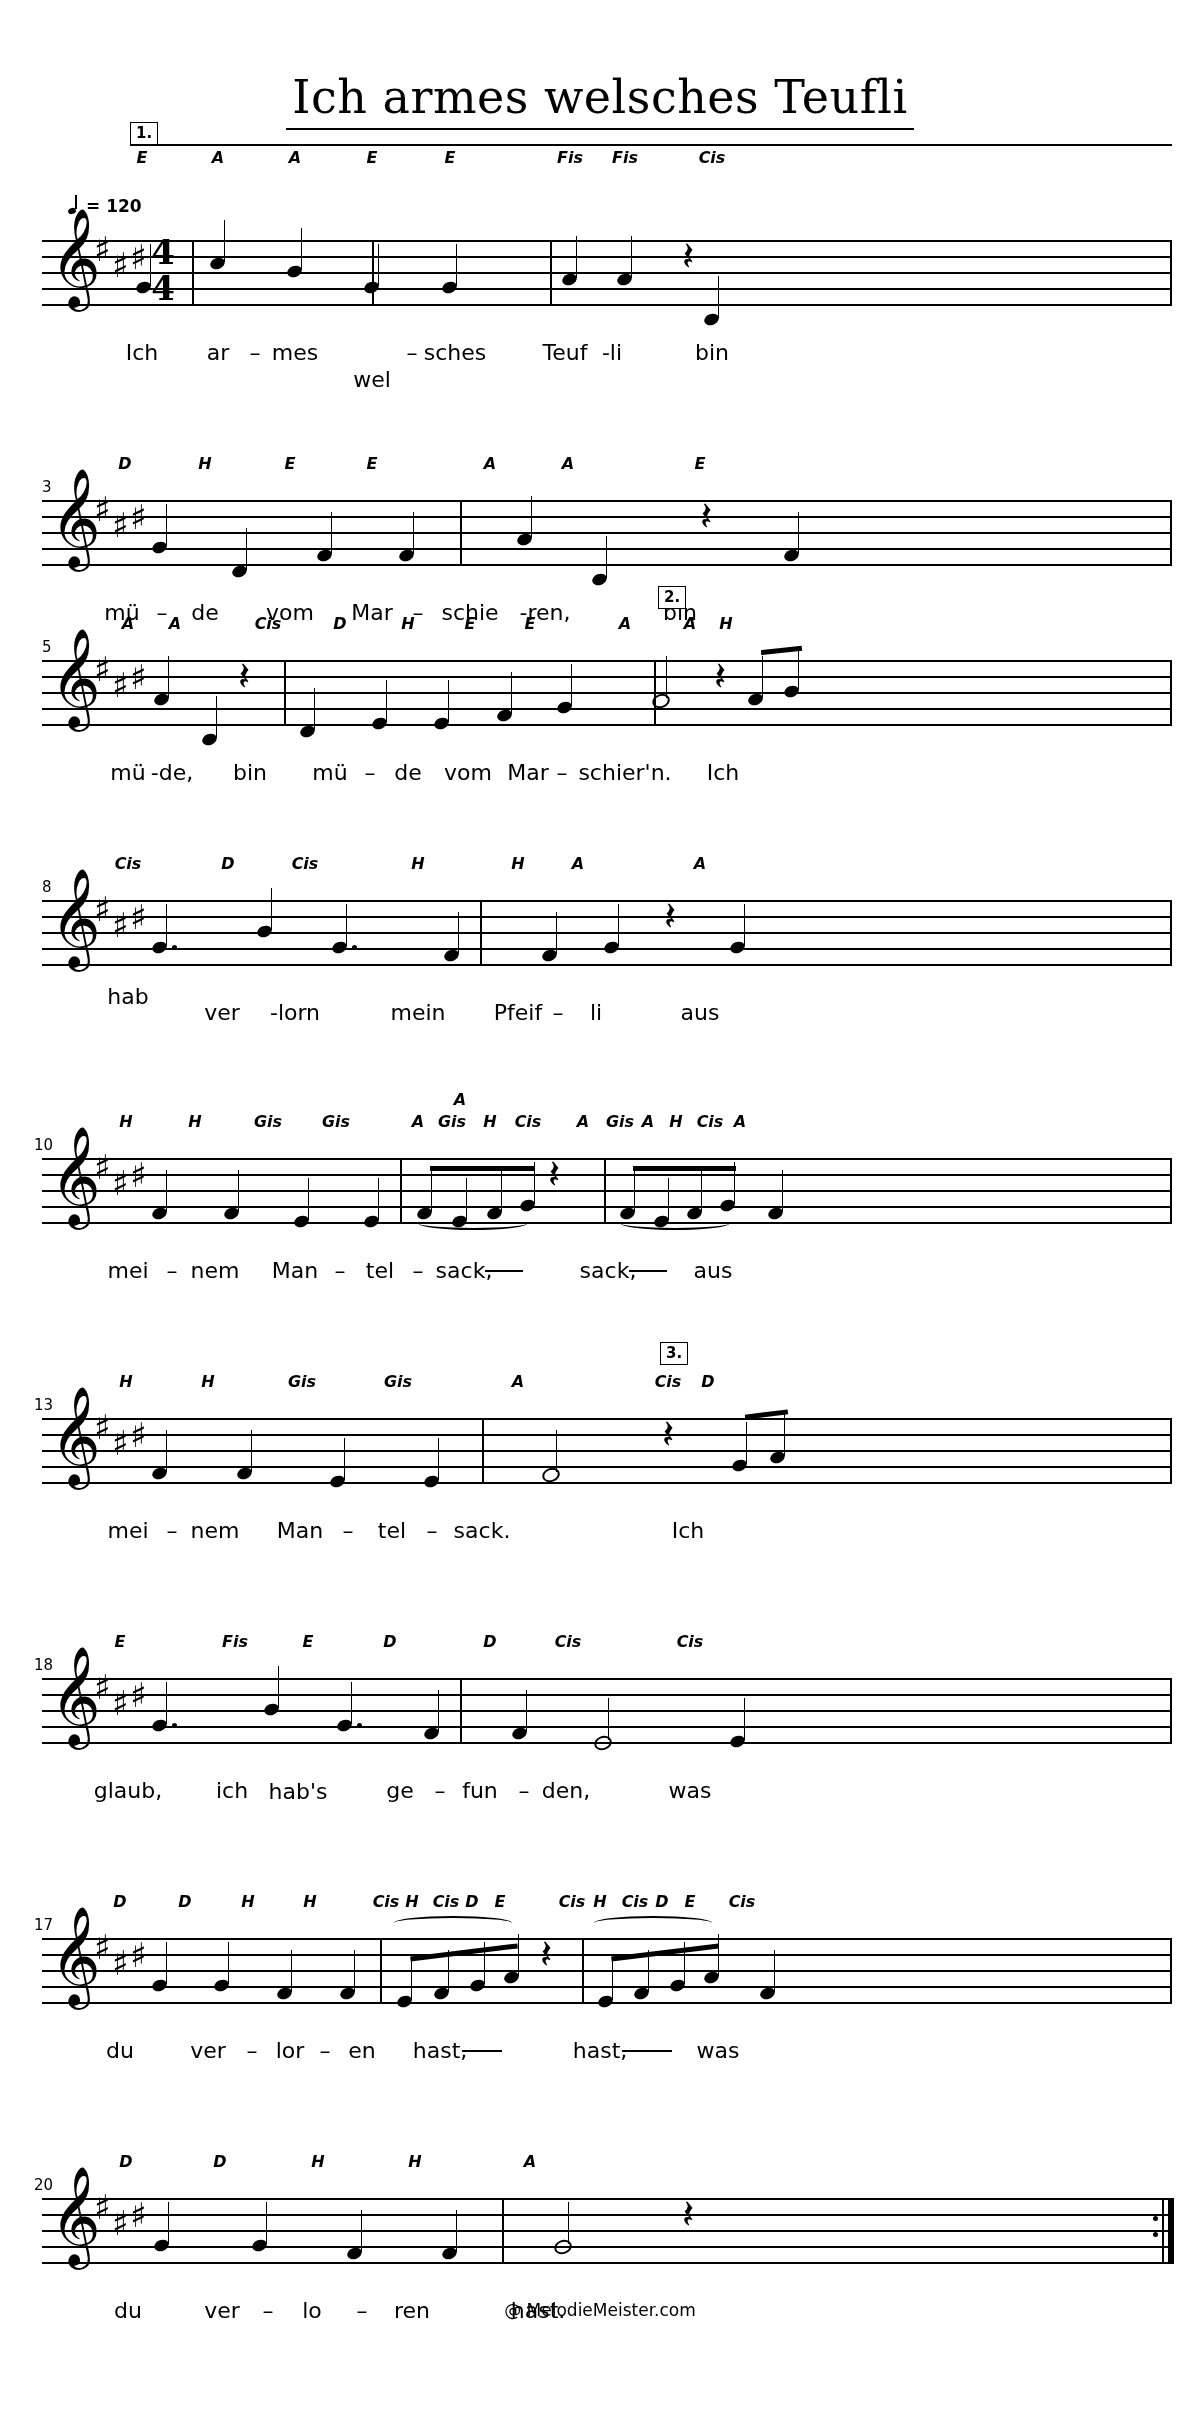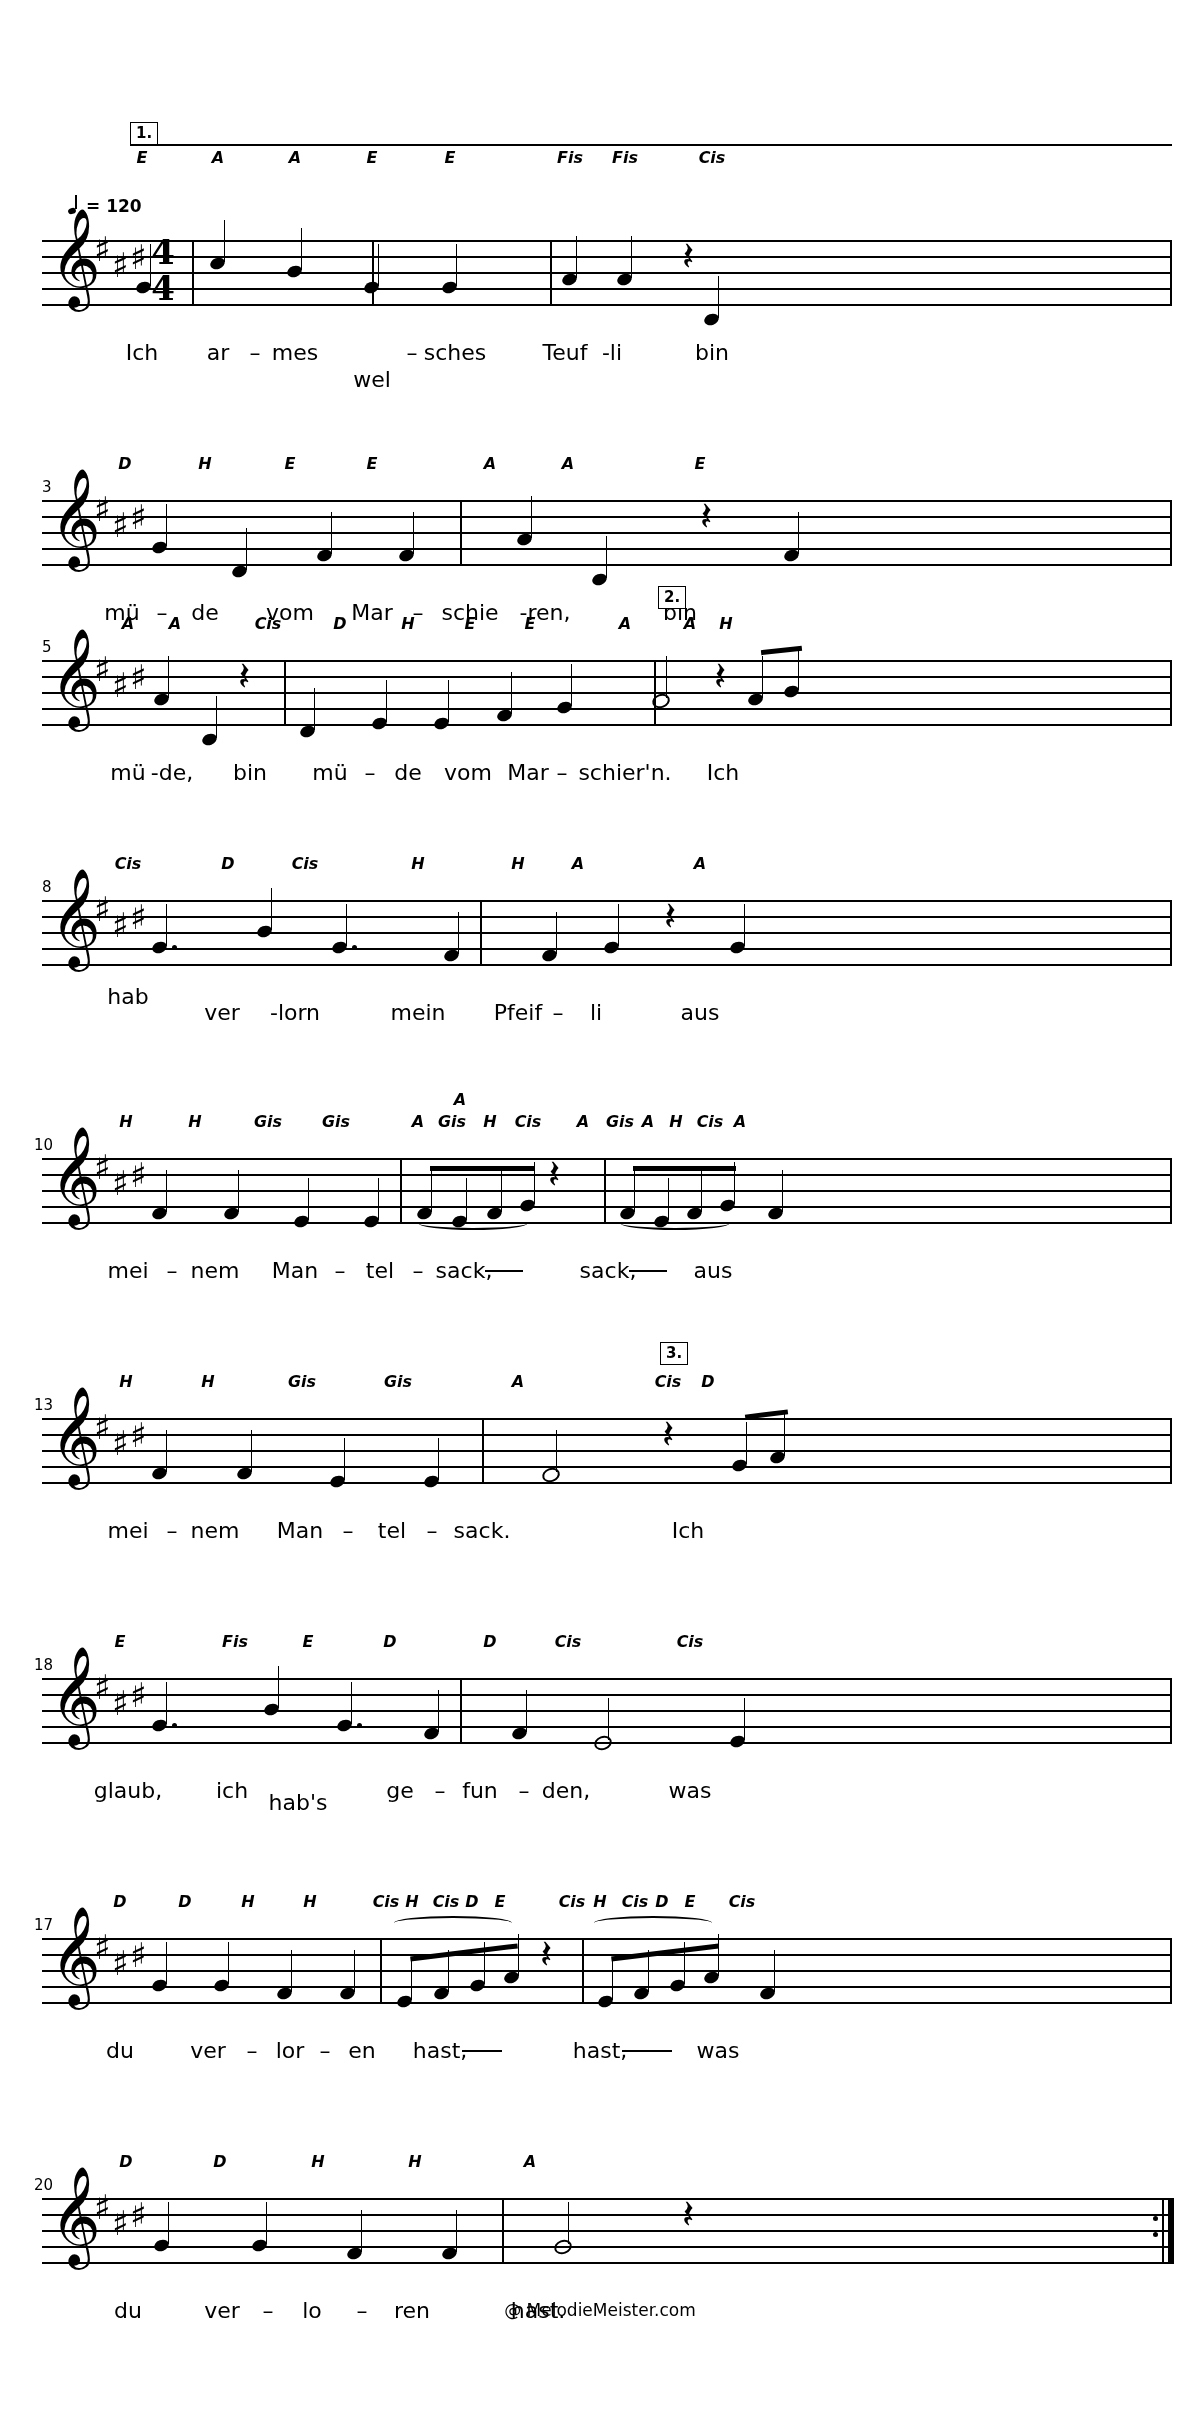--- a/index.html
+++ b/index.html
@@ -188,20 +188,21 @@
     width:1200px;
     text-align:center;
     font-size:17px;
   }
 </style>
 </head>
 <body>
 
 <div class="sheet">
 
+  <div class="title"><span>Ich armes welsches Teufli</span></div>
 
   <div class="tempo"><span class="notehead"></span><span>= 120</span></div>
 
   <div class="system" style="top:240px;">
     <div class="volta" style="left:130px;top:-118px;">1.</div>
     <div style="position:absolute;left:130px;top:-96px;width:1042px;height:2px;background:#000;"></div>
 
     <div class="chord" style="left:142px;top:-92px;">E</div>
     <div class="chord" style="left:218px;top:-92px;">A</div>
     <div class="chord" style="left:295px;top:-92px;">A</div>
@@ -736,21 +737,21 @@
           <div class="stem up"></div>
         </div>
       <div class="note" style="left:688px;top:58px;">
           <div class="head"></div>
           <div class="stem up"></div>
         </div>
     </div>
 
     <div class="lyric" style="left:128px;top:100px;">glaub,</div>
     <div class="lyric" style="left:232px;top:100px;">ich</div>
-    <div class="lyric" style="left:298px;top:112px;">hab's</div>
+    <div class="lyric" style="left:298px;top:101px;">hab's</div>
     <div class="lyric" style="left:400px;top:100px;">ge</div>
     <div class="lyric" style="left:440px;top:100px;">–</div>
     <div class="lyric" style="left:480px;top:100px;">fun</div>
     <div class="lyric" style="left:524px;top:100px;">–</div>
     <div class="lyric" style="left:566px;top:100px;">den,</div>
     <div class="lyric" style="left:690px;top:100px;">was</div>
   </div>
 
   <div class="system" style="top:1938px;">
     <div class="measnum" style="left:34px;top:-22px;">17</div>

